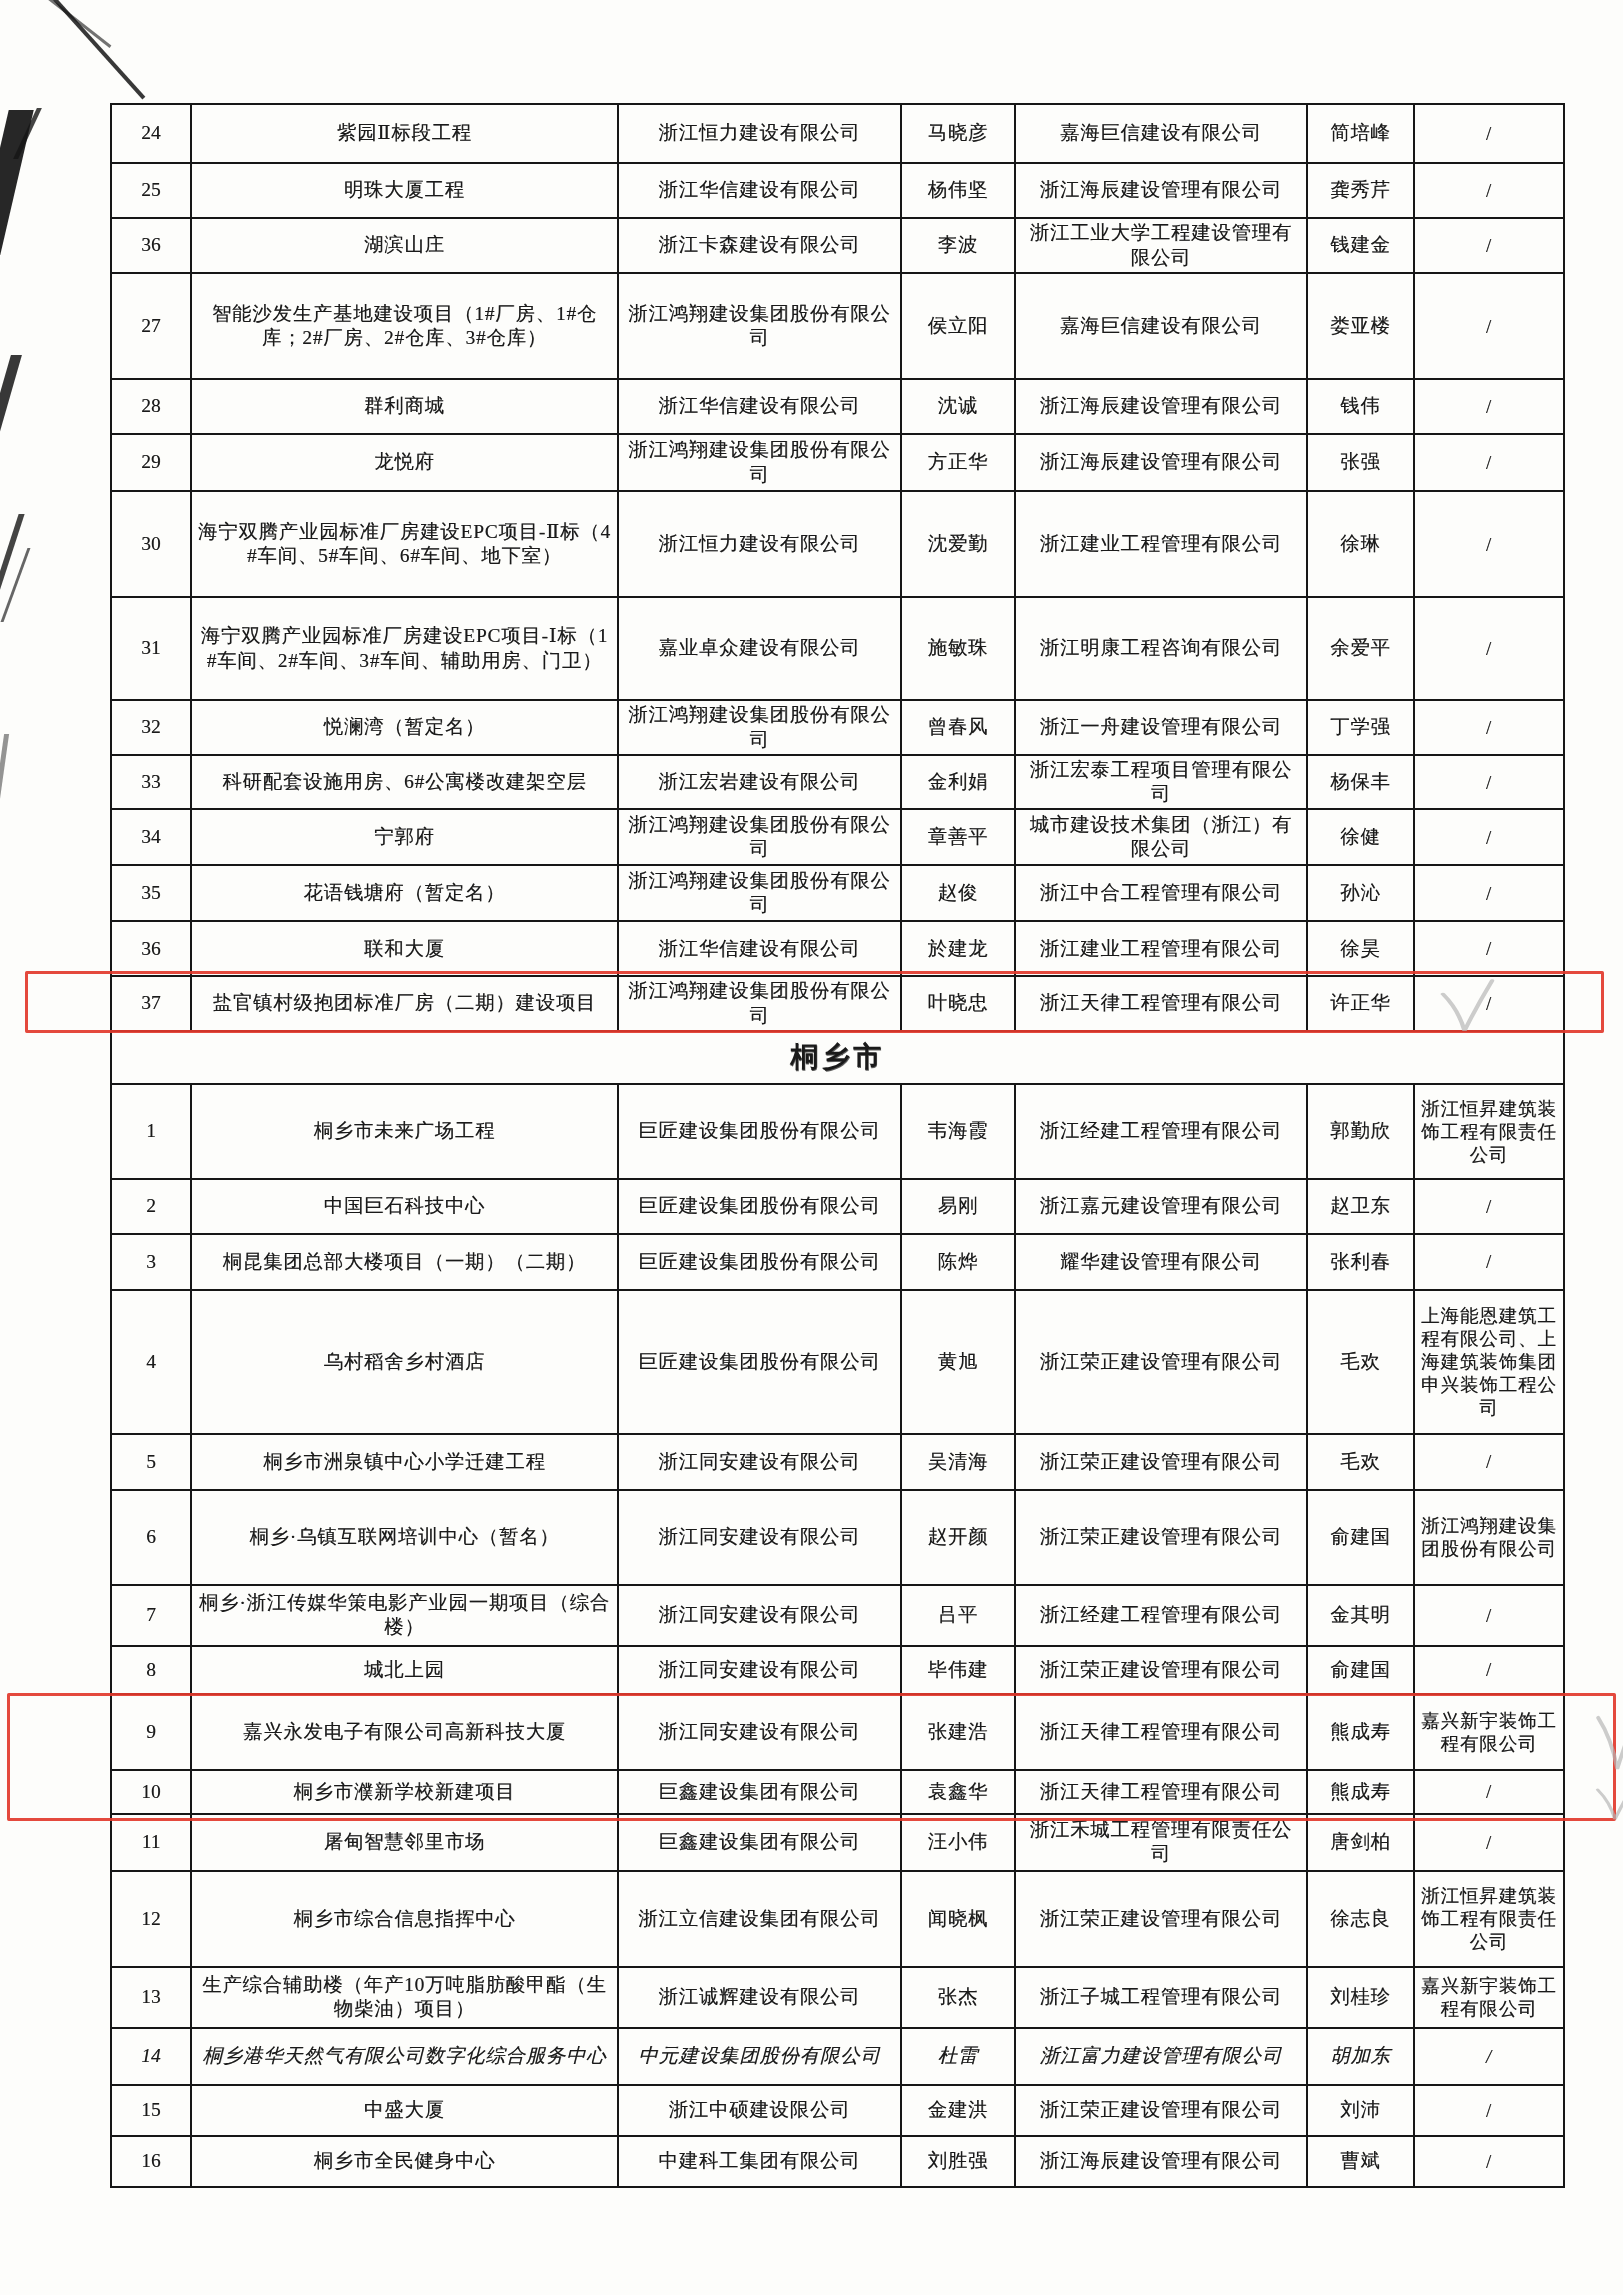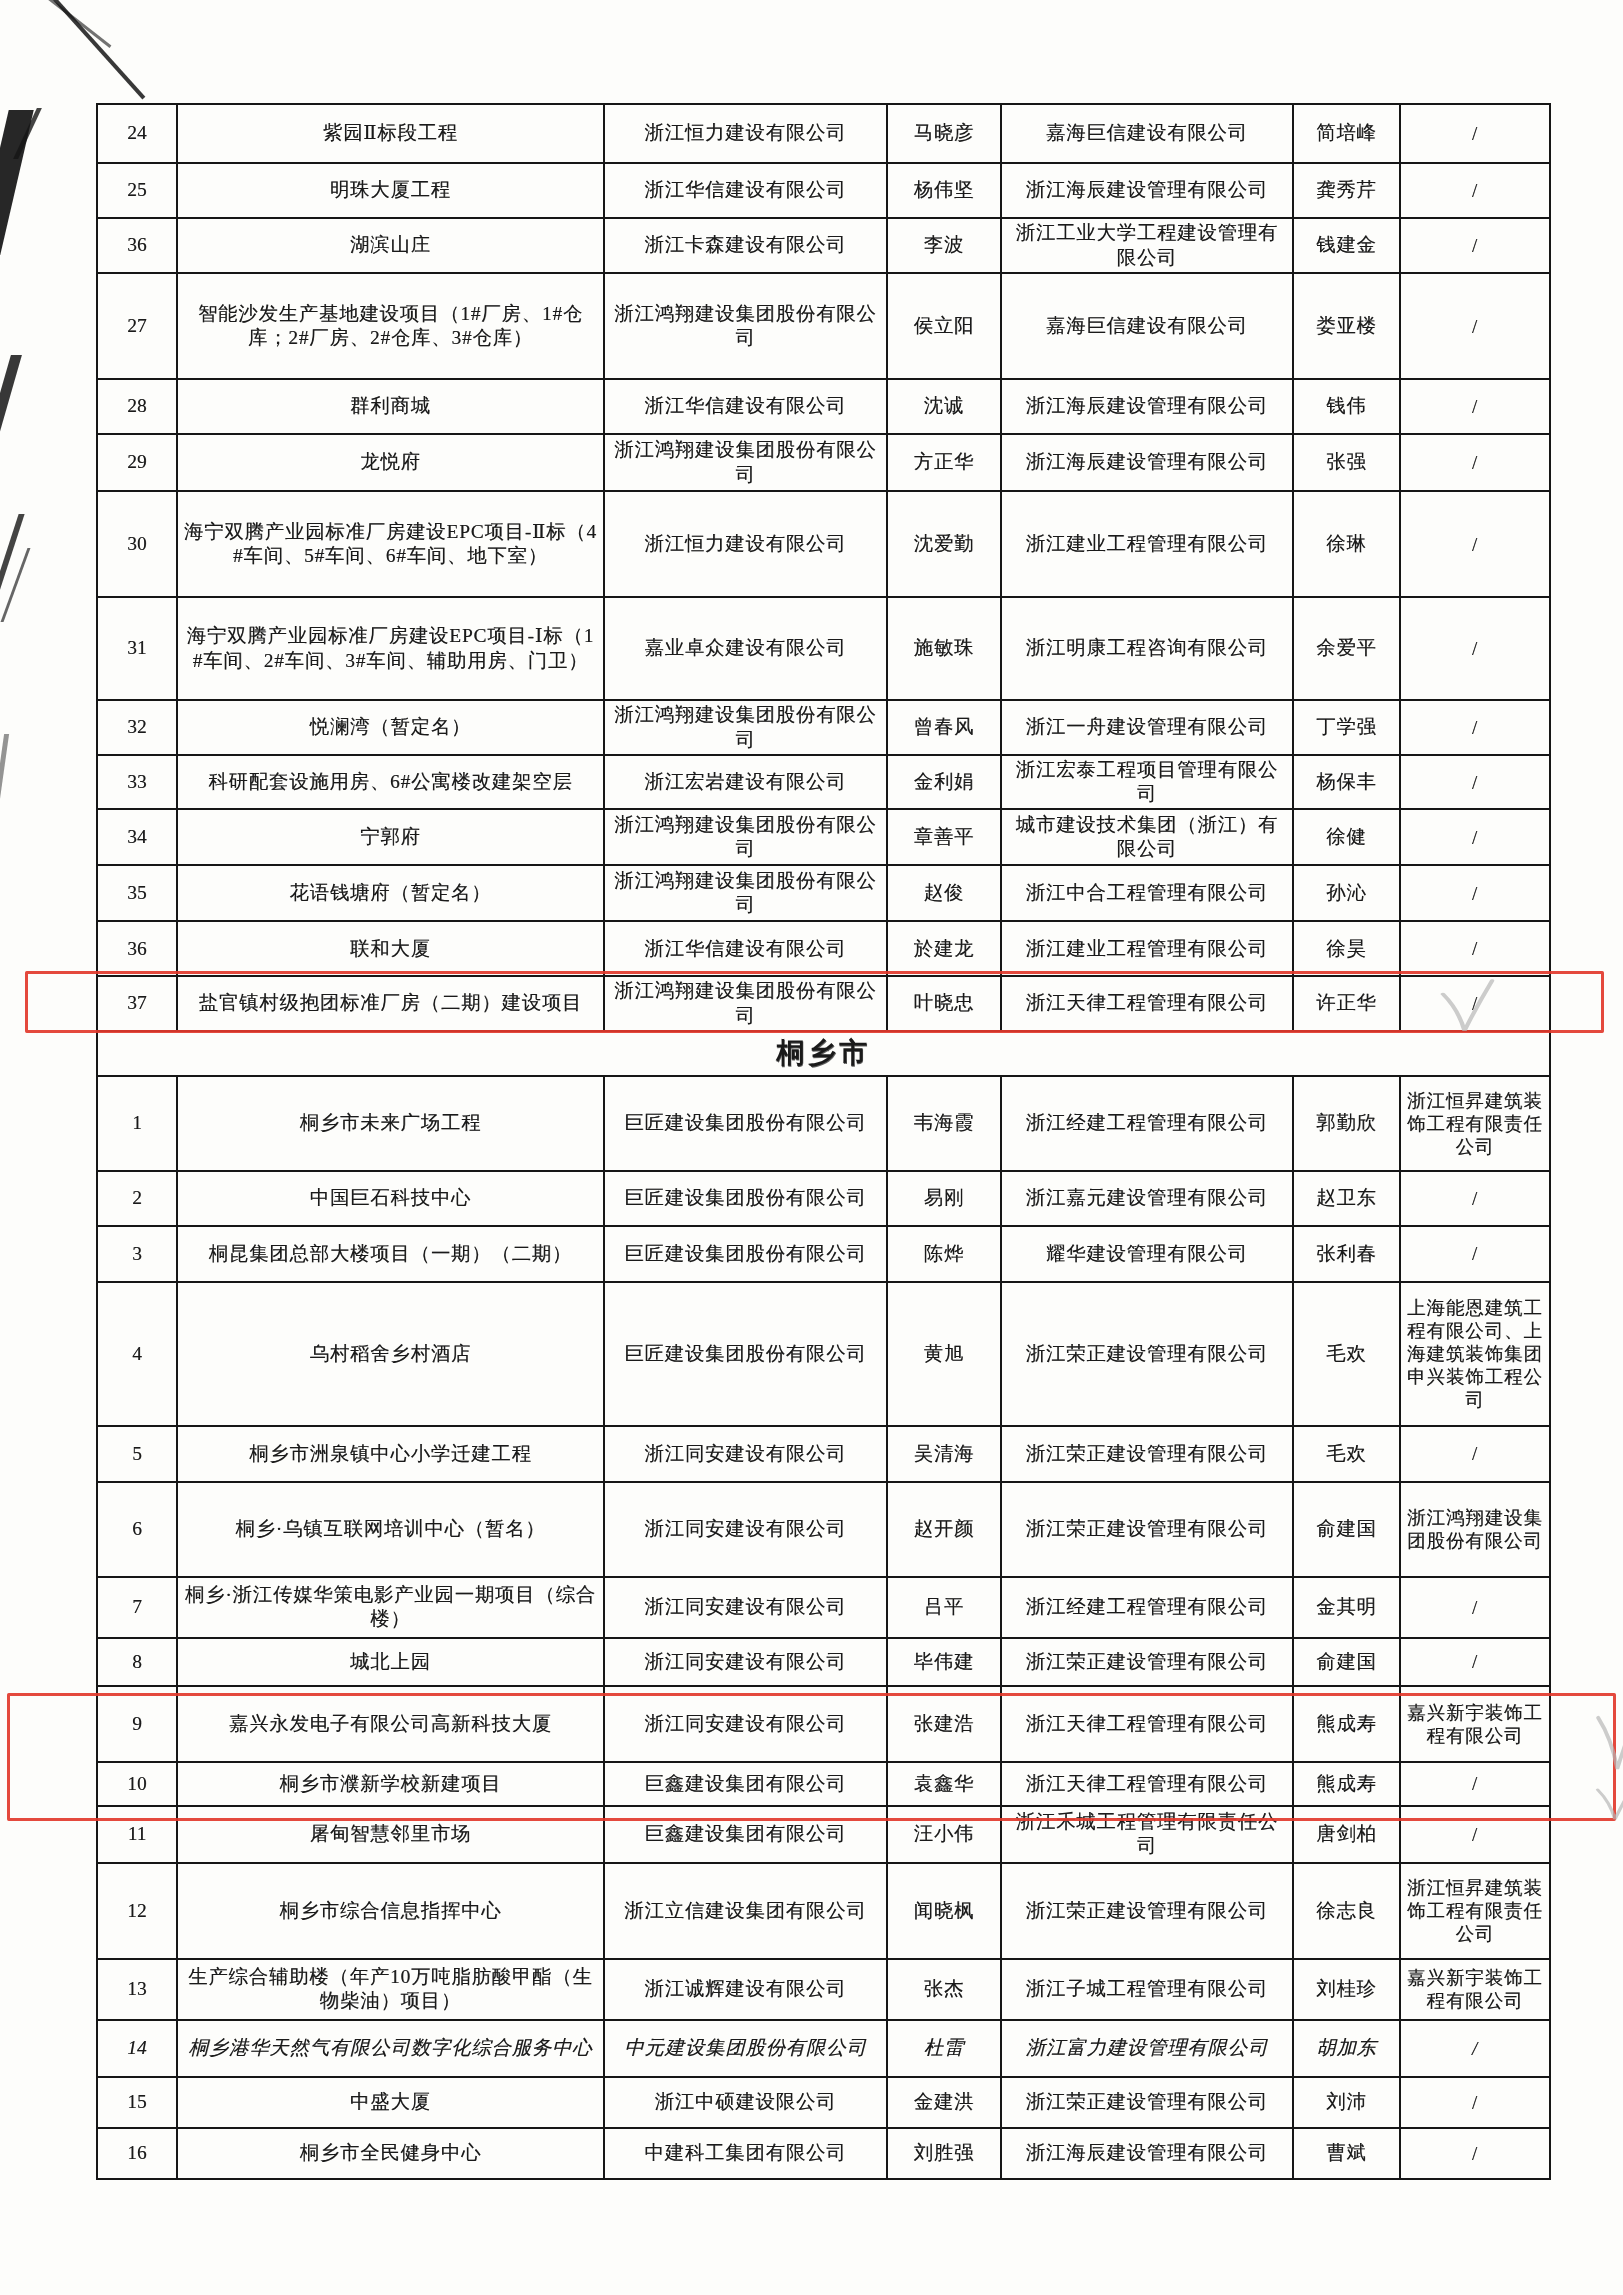--- a/index.html
+++ b/index.html
@@ -4,21 +4,21 @@
 <style>
   html,body{margin:0;padding:0;background:#e8e8e6;}
   .page{
     position:relative;
     width:1623px;height:2295px;
     background:#fdfdfb;
     overflow:hidden;
     font-family:"Liberation Serif","DejaVu Serif",serif;
   }
   table.doc{
-    position:absolute;left:96px;top:103px;width:1454px;
+    position:absolute;left:110px;top:103px;width:1454px;
     border-collapse:collapse;table-layout:fixed;
   }
   table.doc td{
     border:2.1px solid #161616;
     text-align:center;vertical-align:middle;
     padding:1.7px 4.2px;
     font-size:19.4px;line-height:24.5px;
     color:#1a1a1a;letter-spacing:0.8px;
     text-shadow:0.3px 0.3px 0 rgba(25,25,25,0.55);
     word-break:break-all;
@@ -186,21 +186,21 @@
         </tr>
         <tr style="height: 54px;">
           <td class="c0">37</td>
           <td class="c1">盐官镇村级抱团标准厂房（二期）建设项目</td>
           <td class="c2">浙江鸿翔建设集团股份有限公司</td>
           <td class="c3">叶晓忠</td>
           <td class="c4">浙江天律工程管理有限公司</td>
           <td class="c5">许正华</td>
           <td class="c6">/</td>
         </tr>
-        <tr class="sec-header" style="height: 45px; padding-left: 36px;">
+        <tr class="sec-header" style="height: 53px; padding-left: 36px;">
           <td colspan="7">桐乡市</td>
         </tr>
         <tr style="height: 95px;">
           <td class="c0">1</td>
           <td class="c1">桐乡市未来广场工程</td>
           <td class="c2">巨匠建设集团股份有限公司</td>
           <td class="c3">韦海霞</td>
           <td class="c4">浙江经建工程管理有限公司</td>
           <td class="c5">郭勤欣</td>
           <td class="c6">浙江恒昇建筑装饰工程有限责任公司</td>

